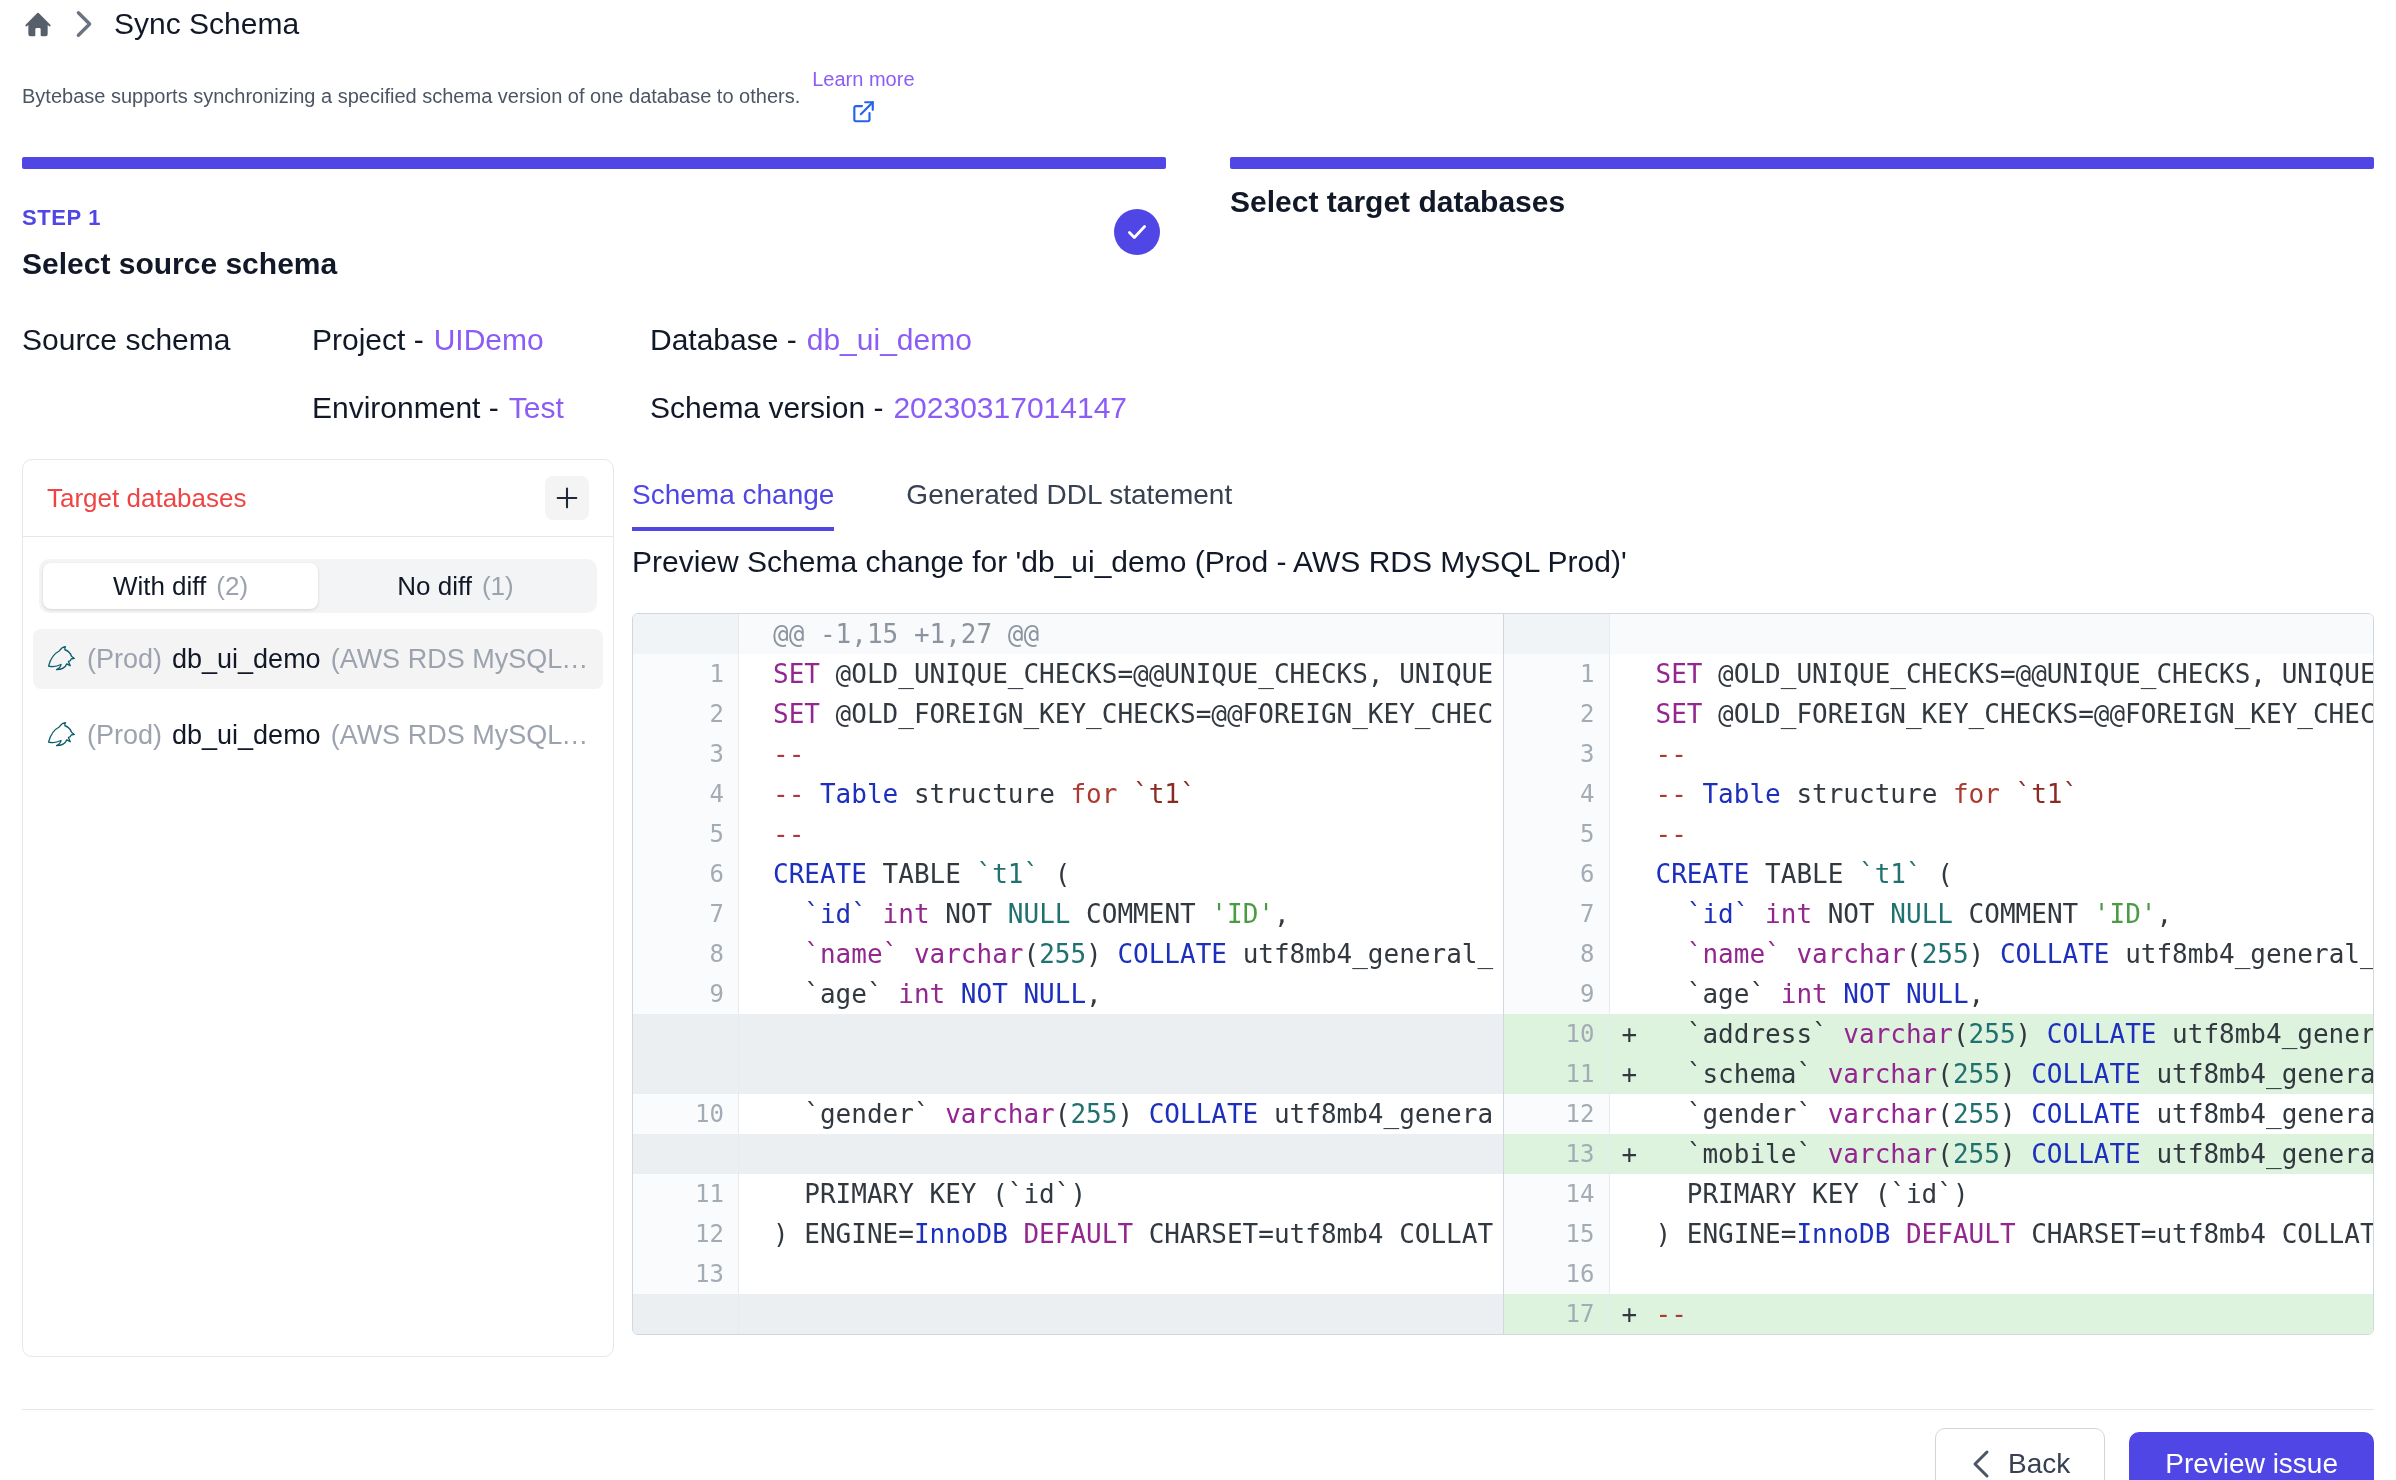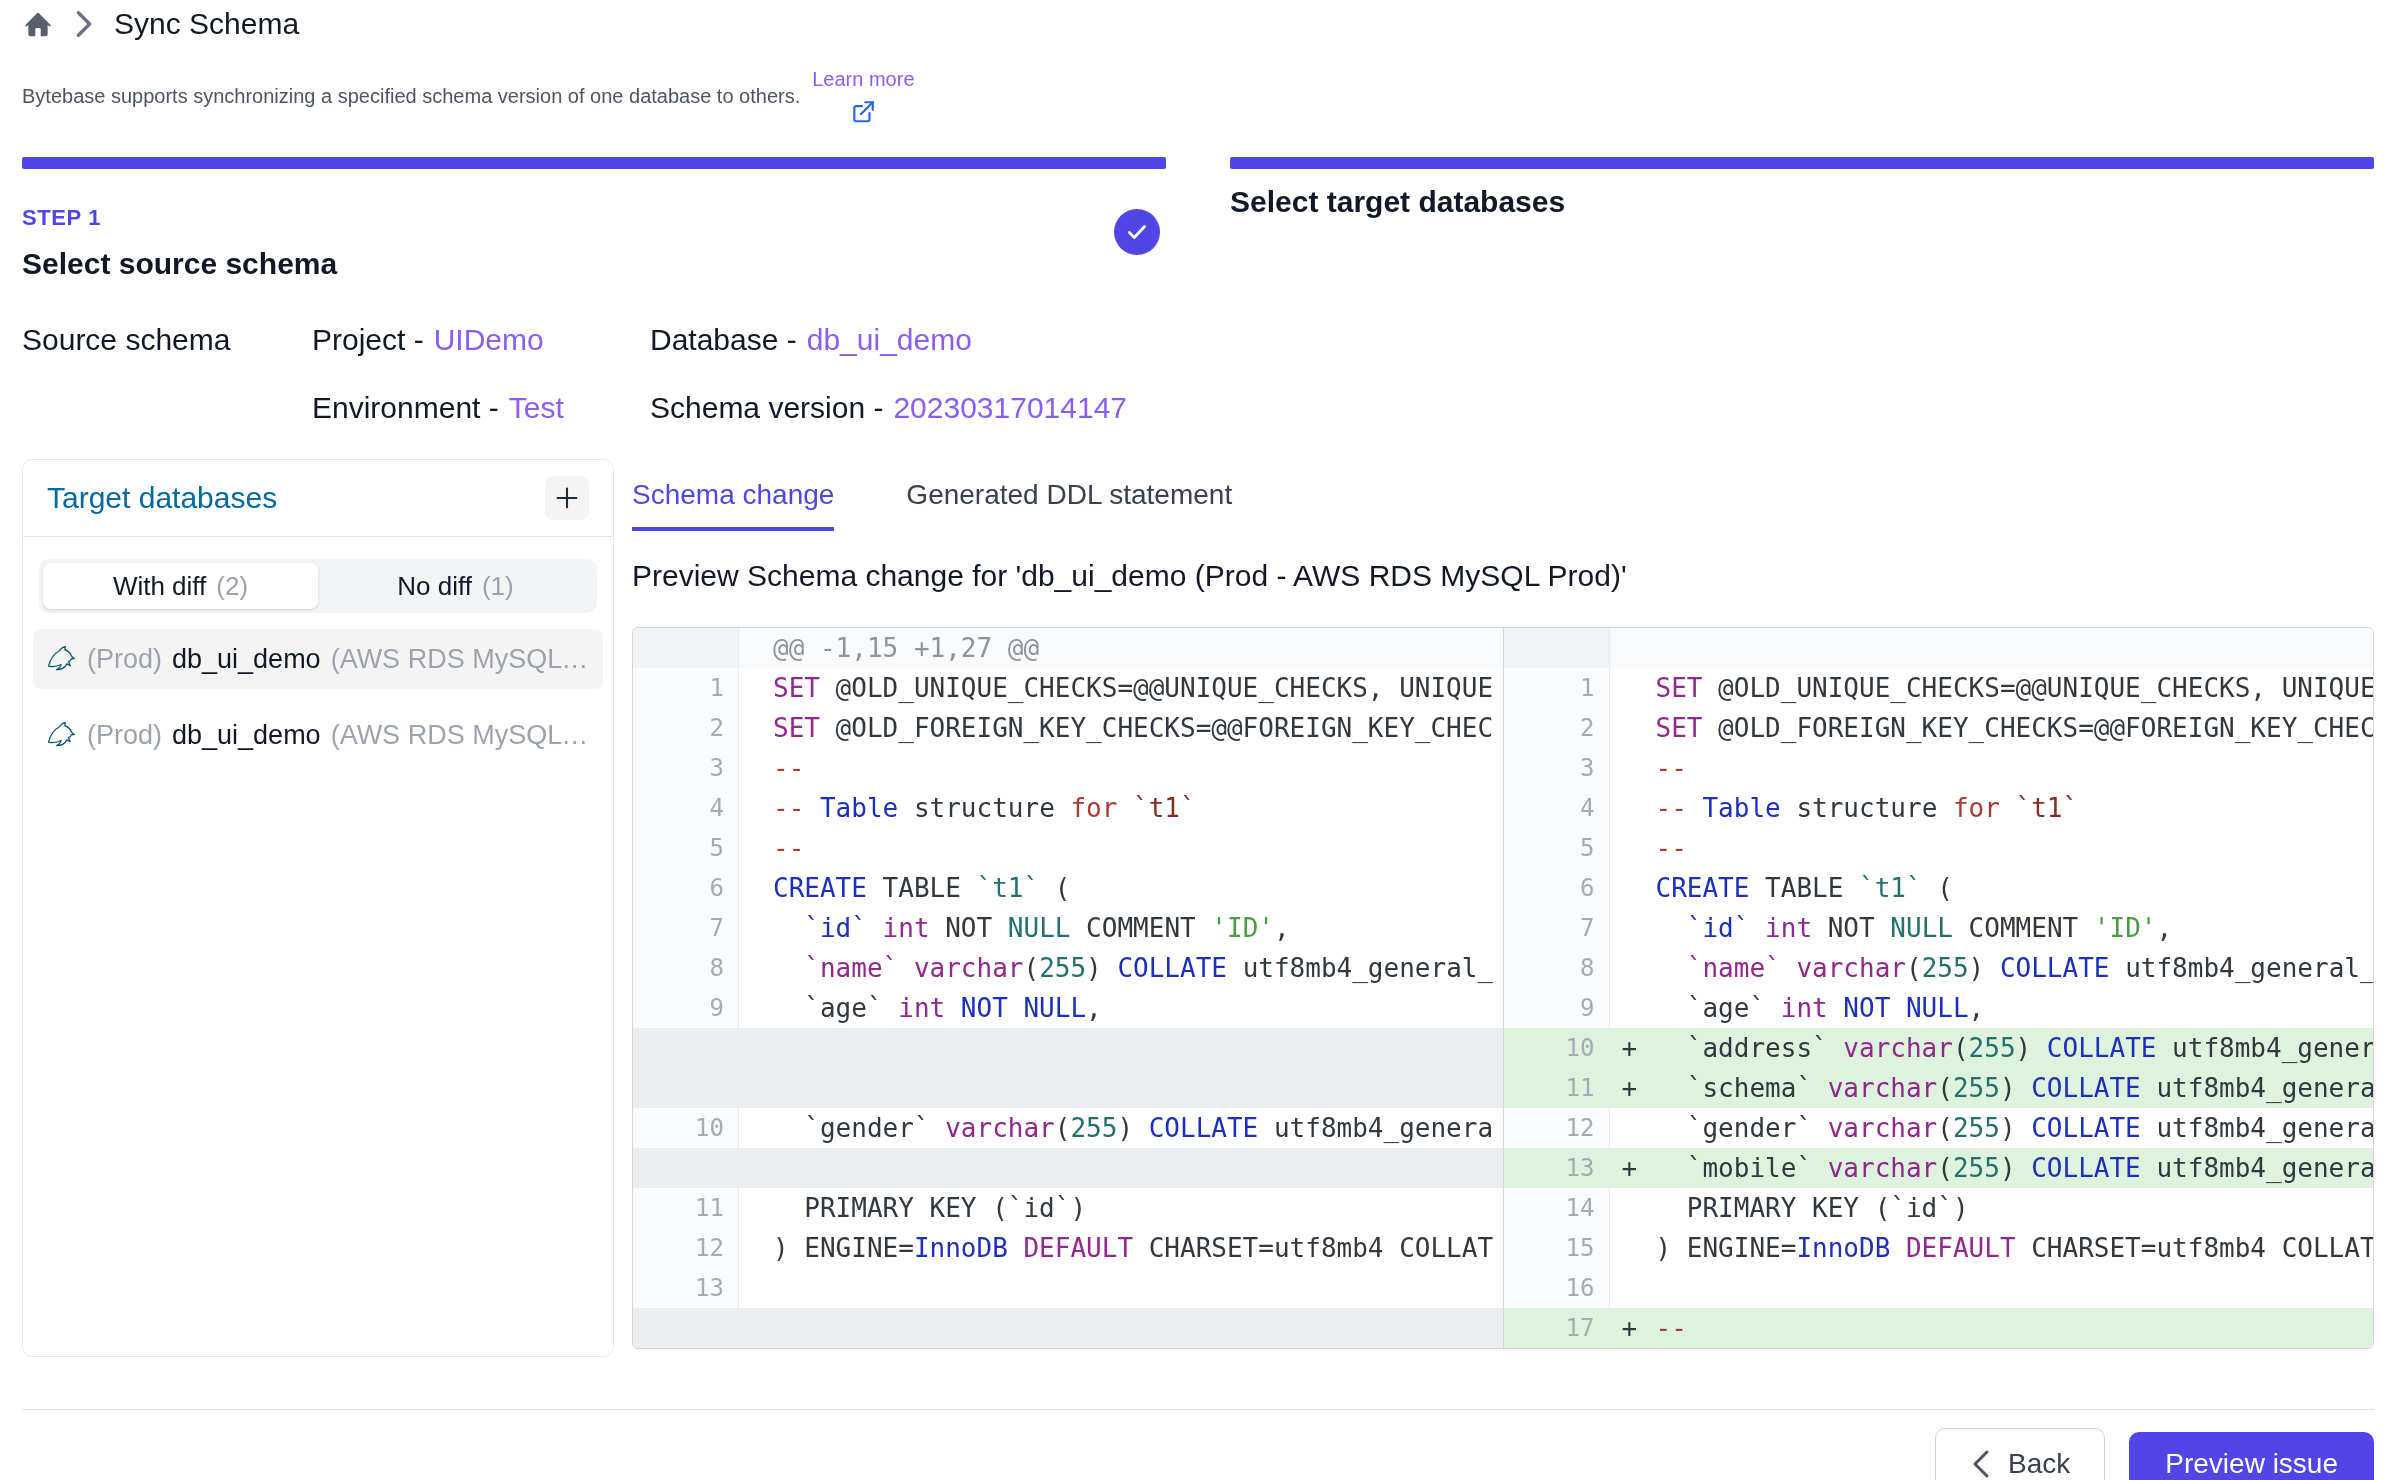--- a/index.html
+++ b/index.html
@@ -37,41 +37,41 @@
   .source-label { width:290px; font-weight:400; }
   .source-grid { display:grid; grid-template-columns:338px auto; row-gap:34px; column-gap:0; }
   .src-field span.lbl { margin-right:10px; }
 
   
   .main { display:flex; gap:18px; margin-top:34px; align-items:flex-start; }
 
   
   .target-panel { width:592px; height:898px; border:1px solid #e5e7eb; border-radius:10px; background:#fff; overflow:hidden; }
   .panel-head { display:flex; justify-content:space-between; align-items:center; padding:16px 24px; border-bottom:1px solid #e5e7eb; }
-  .panel-title { font-size:30px; font-weight:500; color:#0369a1; }
+  .panel-title { font-size:26px; font-weight:500; color:#ef4444; }
   .add-btn { width:44px; height:44px; border-radius:8px; background:#f4f4f5; border:none;
     display:flex; align-items:center; justify-content:center; cursor:pointer; }
   .seg { margin:22px 16px 0; background:#f3f4f6; border-radius:10px; padding:4px; display:flex; height:54px; }
   .seg-opt { flex:1; display:flex; align-items:center; justify-content:center; gap:10px;
     font-size:26px; font-weight:500; color:#111827; border-radius:8px; cursor:pointer; }
   .seg-opt.active { background:#fff; box-shadow:0 1px 3px rgba(0,0,0,.14); }
   .seg-count { color:#9ca3af; font-weight:400; }
   .db-list { padding:16px 10px; display:flex; flex-direction:column; gap:16px; }
   .db-item { display:flex; align-items:center; gap:10px; padding:14px 12px; border-radius:8px; font-size:27px; cursor:pointer; }
   .db-item.selected { background:#f4f4f5; }
   .db-env { color:#9ca3af; white-space:nowrap; }
   .db-name { color:#111827; font-weight:500; white-space:nowrap; }
   .db-inst { color:#9ca3af; overflow:hidden; text-overflow:ellipsis; white-space:nowrap; flex:1; }
 
   
   .right { flex:1; min-width:0; }
   .tabs { display:flex; gap:72px; margin-top:20px; }
   .tab { font-size:28px; color:#374151; padding-bottom:16px; cursor:pointer; border-bottom:4px solid transparent; }
   .tab.active { color:#4f46e5; font-weight:500; border-bottom-color:#4f46e5; }
-  .preview-title { margin-top:28px; font-size:30px; color:#111827; }
+  .preview-title { margin-top:14px; font-size:30px; color:#111827; }
 
   .diff { margin-top:34px; border:1px solid #d0d7de; border-radius:6px; overflow:hidden; background:#fff; }
   .diff-row { display:grid; grid-template-columns:106px 1fr 107px 1fr; height:40px; }
   .gut { text-align:right; padding-right:14px; font-family:"DejaVu Sans Mono", monospace;
     font-size:24px; line-height:40px; color:#a3acb5; background:#fafbfc; border-right:1px solid #e7ebee; }
   .gut.rs { border-left:1px solid #d0d7de; }
   .code { font-family:"DejaVu Sans Mono", monospace; font-size:26px; line-height:40px;
     white-space:pre; overflow:hidden; position:relative; background:#fff; color:#32383f; }
   .code.ls { padding-left:34px; }
   .code.rs { padding-left:46px; }

